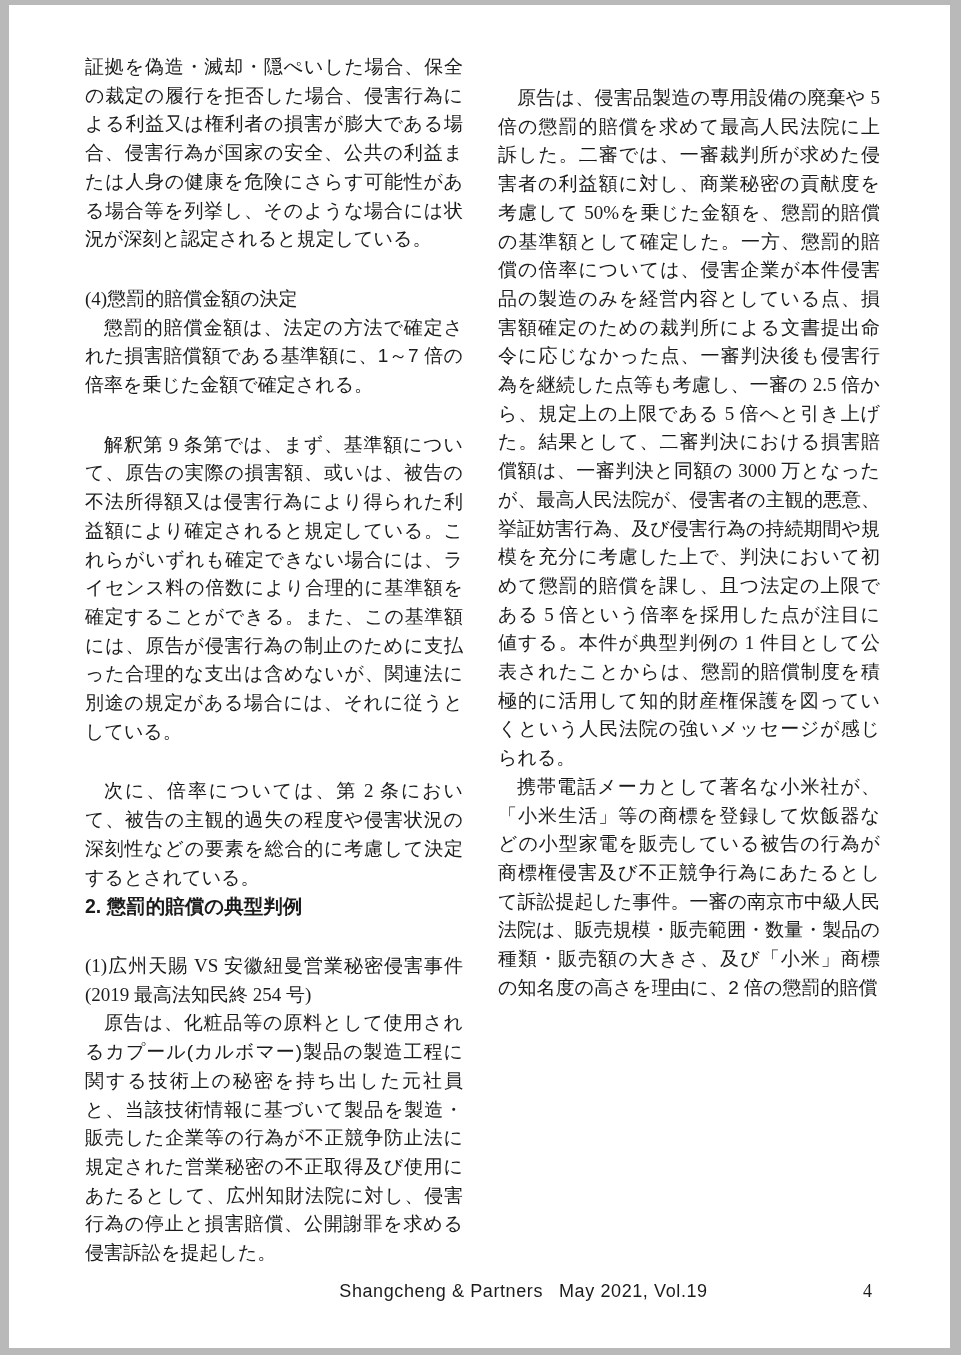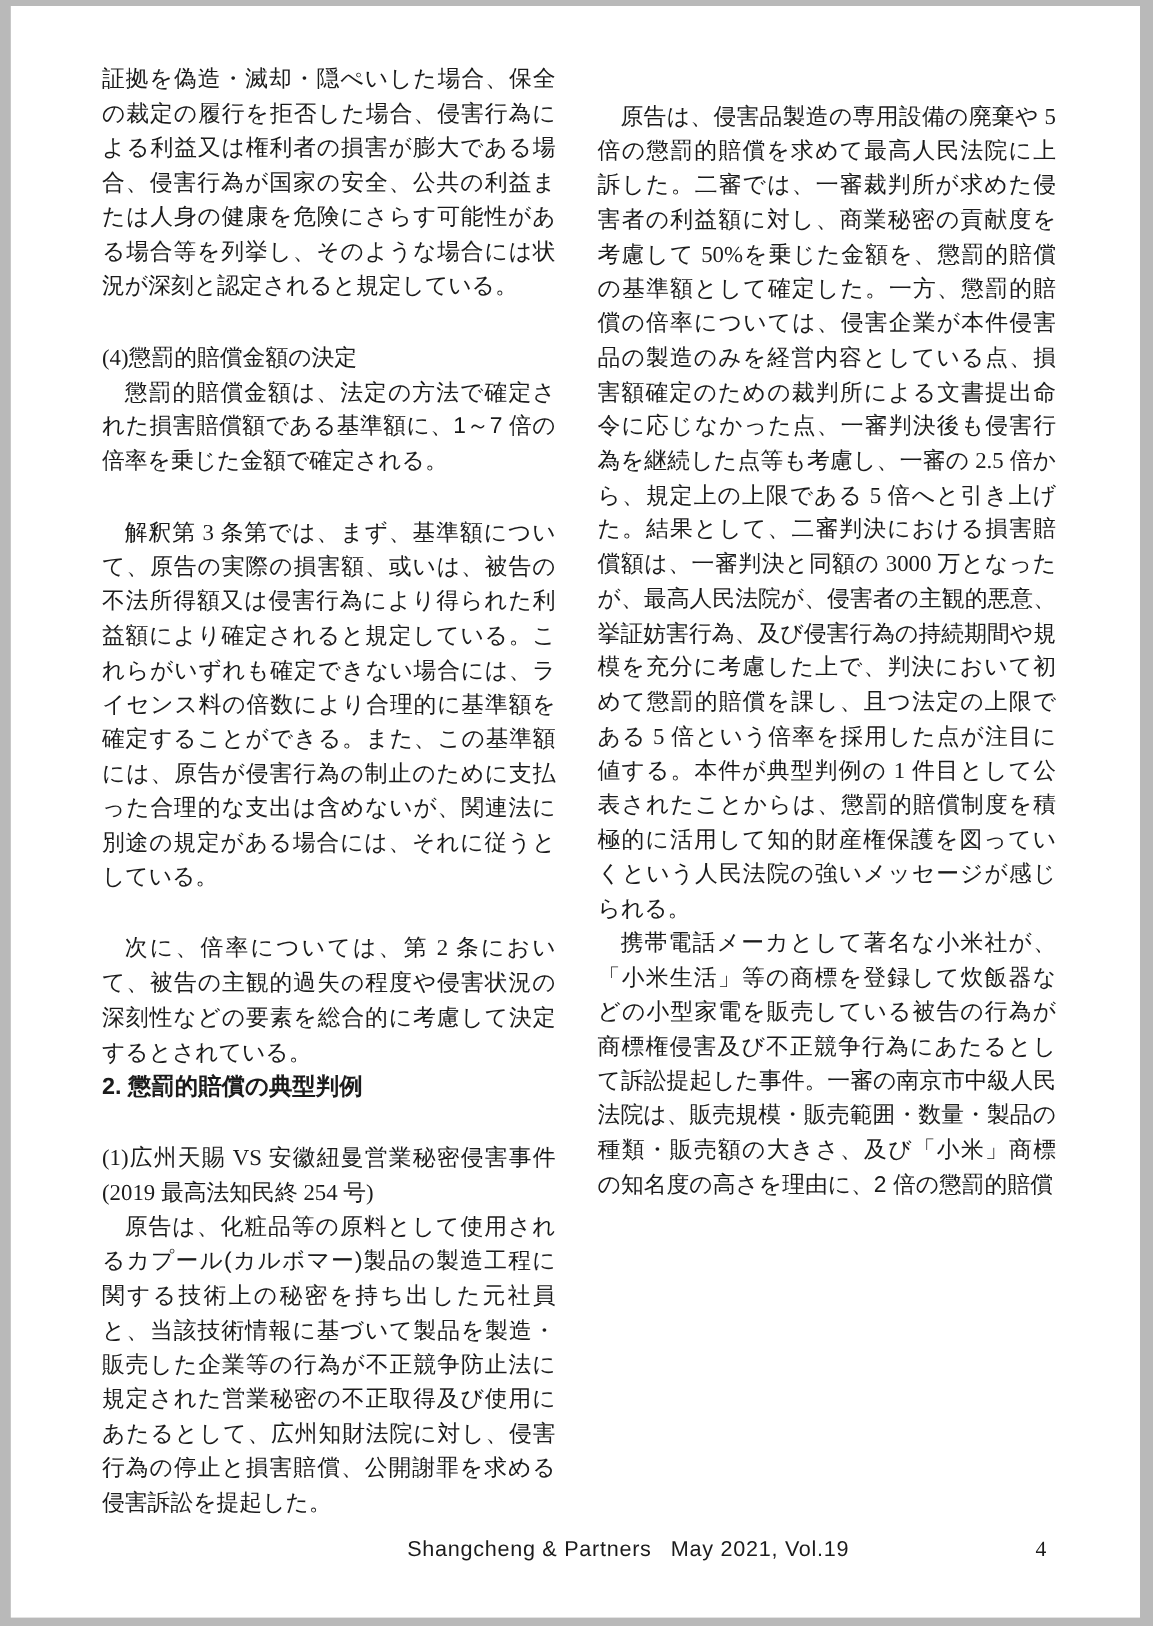--- a/index.html
+++ b/index.html
@@ -65,21 +65,21 @@
 <body>
 
 <div class="page">
 
   <div class="columns">
 
     <div class="col col-left">
       <p class="body noindent">証拠を偽造・滅却・隠ぺいした場合、保全の裁定の履行を拒否した場合、侵害行為による利益又は権利者の損害が膨大である場合、侵害行為が国家の安全、公共の利益または人身の健康を危険にさらす可能性がある場合等を列挙し、そのような場合には状況が深刻と認定されると規定している。</p>
       <p class="case mt">(4)懲罰的賠償金額の決定</p>
       <p class="body">懲罰的賠償金額は、法定の方法で確定された損害賠償額である基準額に、1～7 倍の倍率を乗じた金額で確定される。</p>
-      <p class="body mt">解釈第 3 条第では、まず、基準額について、原告の実際の損害額、或いは、被告の不法所得額又は侵害行為により得られた利益額により確定されると規定している。これらがいずれも確定できない場合には、ライセンス料の倍数により合理的に基準額を確定することができる。また、この基準額には、原告が侵害行為の制止のために支払った合理的な支出は含めないが、関連法に別途の規定がある場合には、それに従うとしている。</p>
+      <p class="body mt">解釈第 9 条第では、まず、基準額について、原告の実際の損害額、或いは、被告の不法所得額又は侵害行為により得られた利益額により確定されると規定している。これらがいずれも確定できない場合には、ライセンス料の倍数により合理的に基準額を確定することができる。また、この基準額には、原告が侵害行為の制止のために支払った合理的な支出は含めないが、関連法に別途の規定がある場合には、それに従うとしている。</p>
       <p class="body mt">次に、倍率については、第 2 条において、被告の主観的過失の程度や侵害状況の深刻性などの要素を総合的に考慮して決定するとされている。</p>
       <h2 class="heading">2. 懲罰的賠償の典型判例</h2>
       <p class="case mt">(1)広州天賜 VS 安徽紐曼営業秘密侵害事件(2019 最高法知民終 254 号)</p>
       <p class="body">原告は、化粧品等の原料として使用されるカプール(カルボマー)製品の製造工程に関する技術上の秘密を持ち出した元社員と、当該技術情報に基づいて製品を製造・販売した企業等の行為が不正競争防止法に規定された営業秘密の不正取得及び使用にあたるとして、広州知財法院に対し、侵害行為の停止と損害賠償、公開謝罪を求める侵害訴訟を提起した。</p>
     </div>
 
     <div class="col col-right">
       <p class="body mt">原告は、侵害品製造の専用設備の廃棄や 5 倍の懲罰的賠償を求めて最高人民法院に上訴した。二審では、一審裁判所が求めた侵害者の利益額に対し、商業秘密の貢献度を考慮して 50%を乗じた金額を、懲罰的賠償の基準額として確定した。一方、懲罰的賠償の倍率については、侵害企業が本件侵害品の製造のみを経営内容としている点、損害額確定のための裁判所による文書提出命令に応じなかった点、一審判決後も侵害行為を継続した点等も考慮し、一審の 2.5 倍から、規定上の上限である 5 倍へと引き上げた。結果として、二審判決における損害賠償額は、一審判決と同額の 3000 万となったが、最高人民法院が、侵害者の主観的悪意、挙証妨害行為、及び侵害行為の持続期間や規模を充分に考慮した上で、判決において初めて懲罰的賠償を課し、且つ法定の上限である 5 倍という倍率を採用した点が注目に値する。本件が典型判例の 1 件目として公表されたことからは、懲罰的賠償制度を積極的に活用して知的財産権保護を図っていくという人民法院の強いメッセージが感じられる。</p>
       <p class="body">携帯電話メーカとして著名な小米社が、「小米生活」等の商標を登録して炊飯器などの小型家電を販売している被告の行為が商標権侵害及び不正競争行為にあたるとして訴訟提起した事件。一審の南京市中級人民法院は、販売規模・販売範囲・数量・製品の種類・販売額の大きさ、及び「小米」商標の知名度の高さを理由に、2 倍の懲罰的賠償</p>
     </div>

